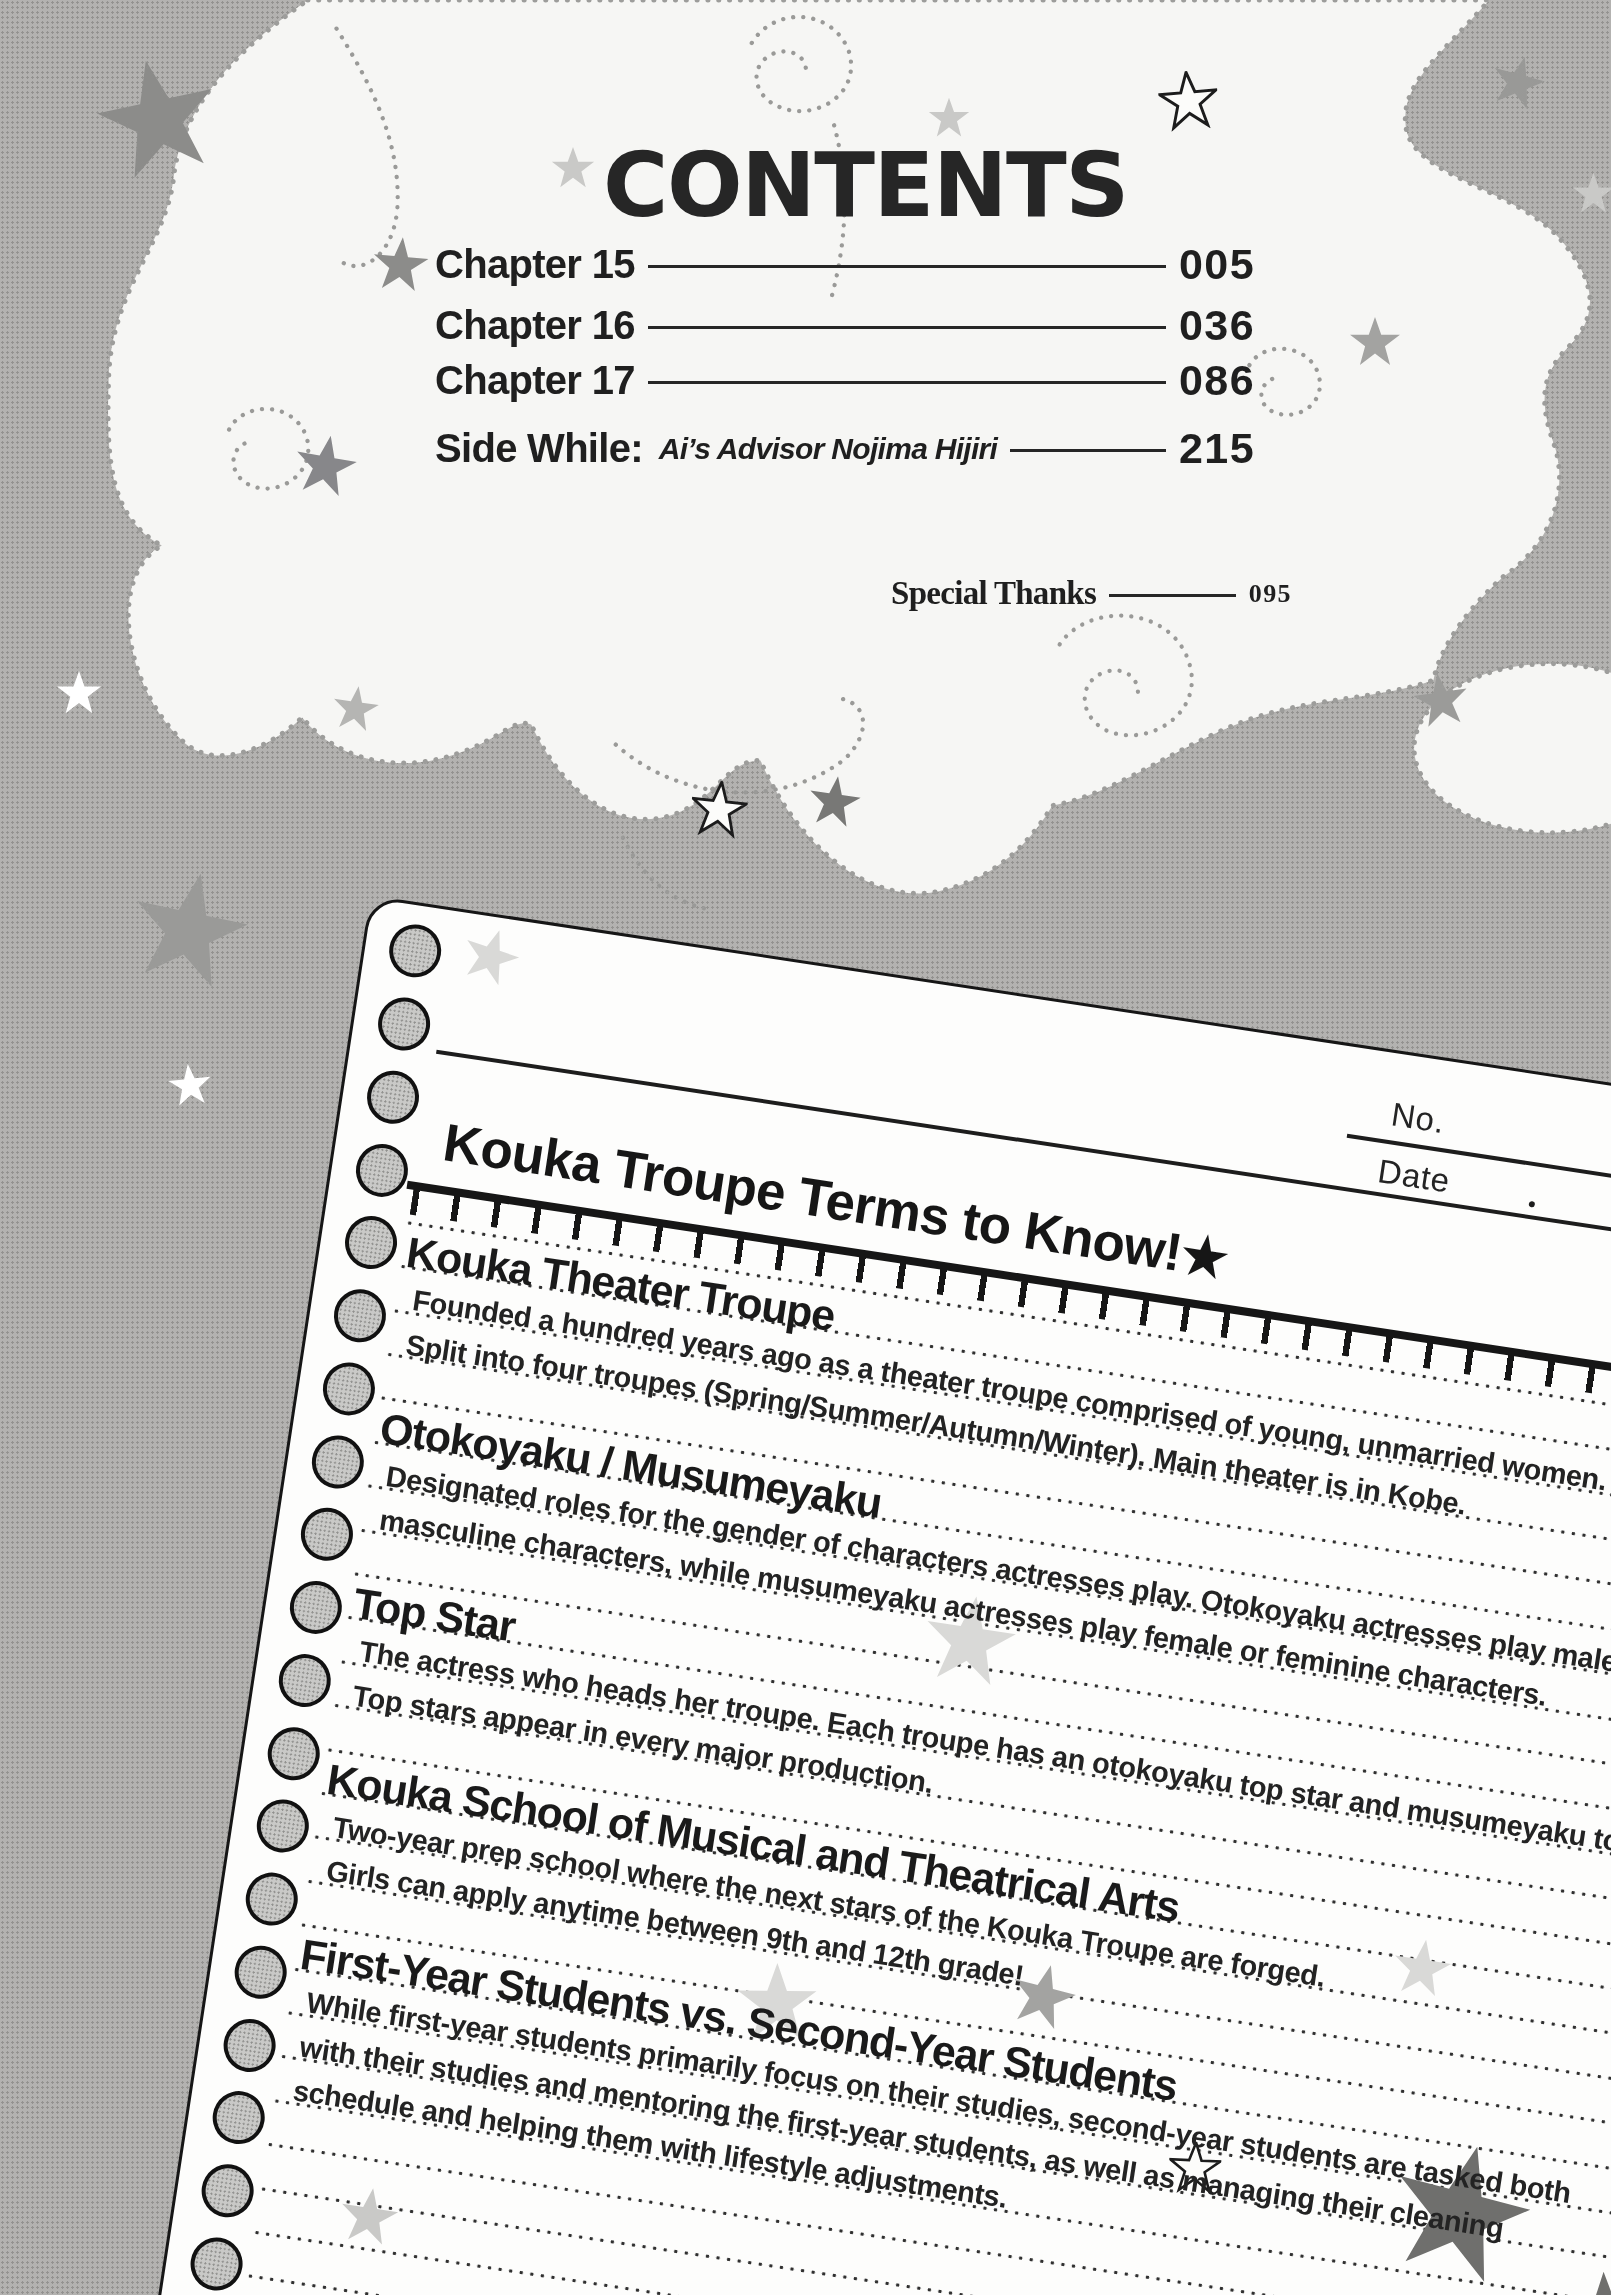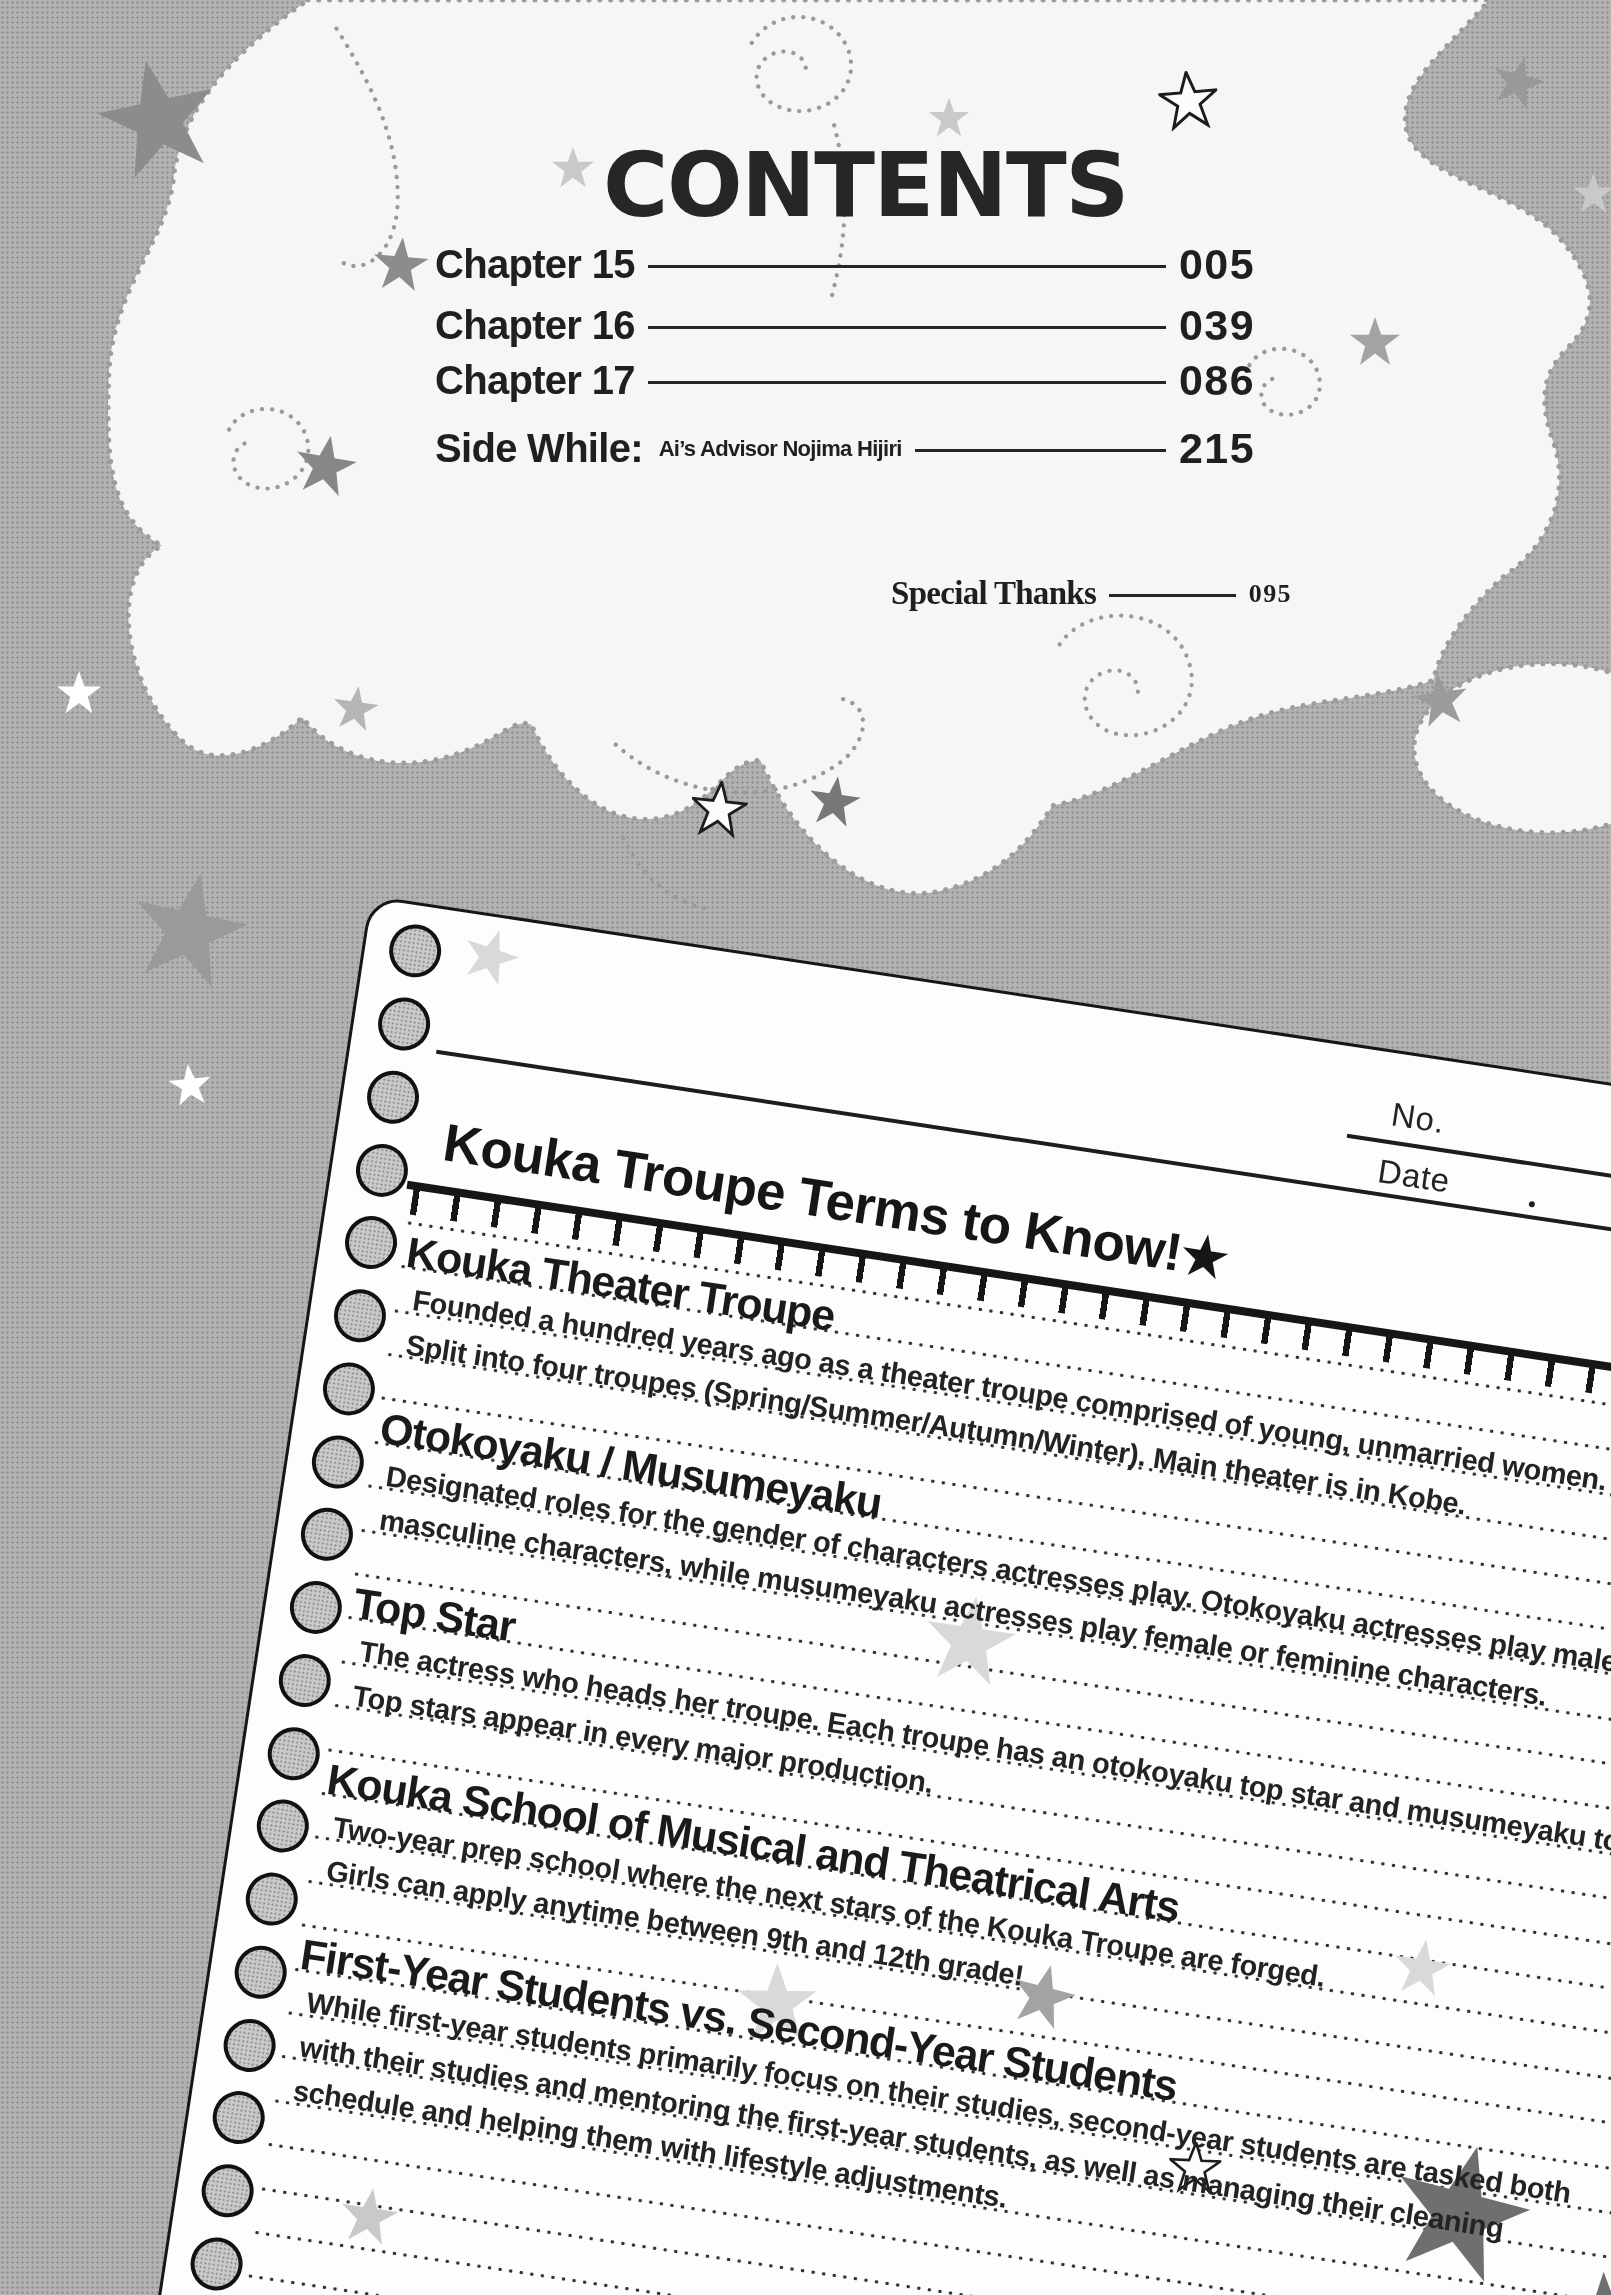--- a/index.html
+++ b/index.html
@@ -19,21 +19,21 @@
     position:absolute;left:603px;top:133px;
     font-family:"DejaVu Sans", sans-serif;
     font-weight:900;font-size:89px;letter-spacing:-1.4px;
     color:#262626;white-space:nowrap;
   }
   .toc-row{
     position:absolute;display:flex;align-items:center;
     width:909px;height:53px;left:435px;white-space:nowrap;
   }
   .toc-label{font-weight:bold;font-size:40px;letter-spacing:-0.7px;}
-  .toc-sub{font-weight:bold;font-size:22px;letter-spacing:-0.7px;margin-left:15.8px;}
+  .toc-sub{font-weight:bold;font-size:30px;letter-spacing:-0.7px;margin-left:15.8px;font-style:italic;}
   .leader{flex:1;height:2.9px;background:#262626;margin:0 13px;margin-top:4.3px;}
   .toc-page{width:165px;font-weight:bold;font-size:43px;letter-spacing:1.4px;text-align:left;}
   .thanks-row{
     position:absolute;left:891px;top:572px;width:401px;height:43px;
     display:flex;align-items:center;white-space:nowrap;font-family:Liberation Serif, serif;
   }
   .thanks-label{font-weight:bold;font-size:33px;letter-spacing:-0.7px;}
   .thanks-page{font-weight:bold;font-size:26px;letter-spacing:1.4px;}
 
   
@@ -127,21 +127,21 @@
   <div class="contents-title">CONTENTS</div>
   <div id="toc-rows">
       <div class="toc-row" style="top: 238px;">
         <span class="toc-label">Chapter 15</span>
         <span class="leader"></span>
         <span class="toc-page">005</span>
       </div>
       <div class="toc-row" style="top: 299px;">
         <span class="toc-label">Chapter 16</span>
         <span class="leader"></span>
-        <span class="toc-page">039</span>
+        <span class="toc-page">036</span>
       </div>
       <div class="toc-row" style="top: 354px;">
         <span class="toc-label">Chapter 17</span>
         <span class="leader"></span>
         <span class="toc-page">086</span>
       </div>
       <div class="toc-row" style="top: 422px;">
         <span class="toc-label">Side While:</span>
         <span class="toc-sub">Ai’s Advisor Nojima Hijiri</span>
         <span class="leader"></span>

